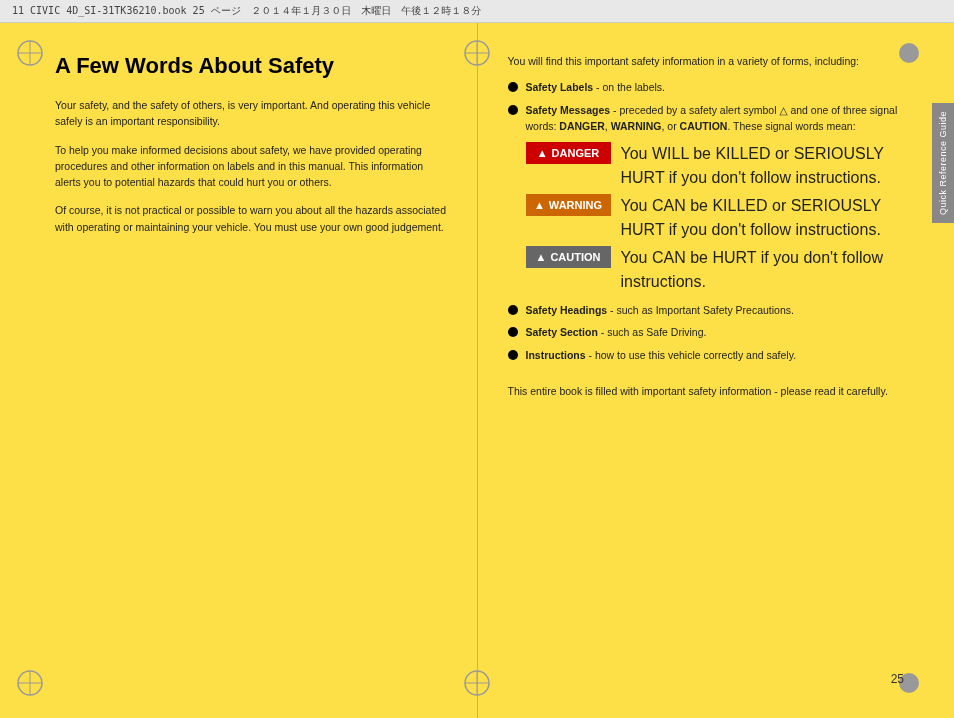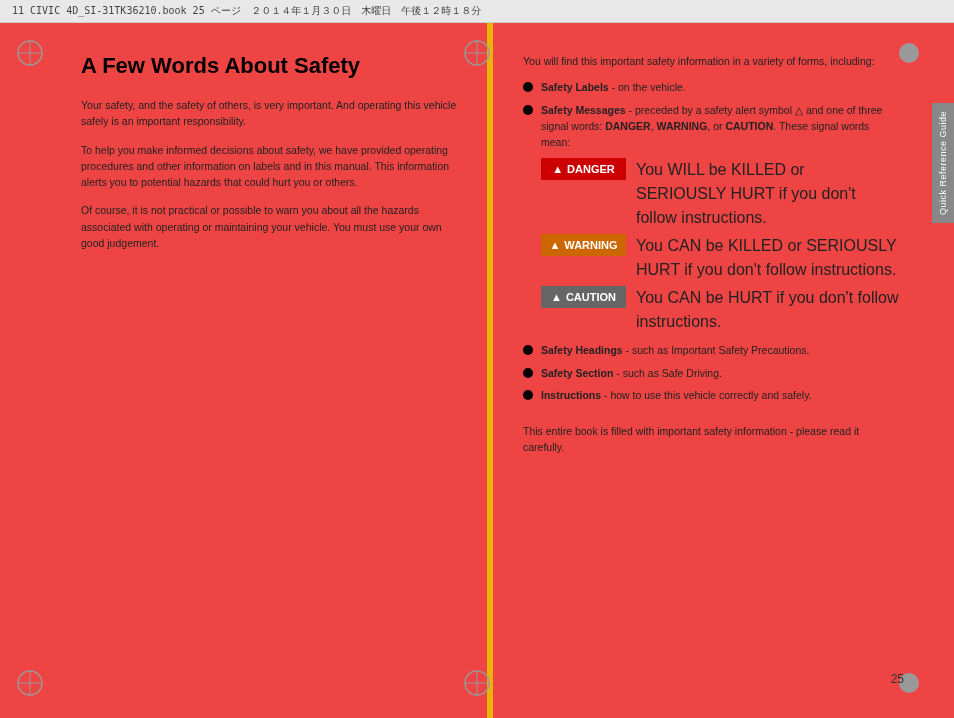--- a/index.html
+++ b/index.html
@@ -6,21 +6,21 @@
     body {
       width: 954px;
       height: 718px;
       background: #f0f0f0;
       font-family: Arial, sans-serif;
       overflow: hidden;
     }
     .page {
       width: 954px;
       height: 718px;
-      background: #ef4444;
+      background: #fde047;
       position: relative;
       display: flex;
       flex-direction: column;
     }
     
     .top-bar {
       background: #e8e8e8;
       border-bottom: 1px solid #ccc;
       padding: 4px 12px;
       font-size: 10px;
@@ -30,23 +30,23 @@
     }
     
     .main-area {
       display: flex;
       flex: 1;
       position: relative;
     }
     
     .left-column {
       flex: 1;
-      padding: 30px 30px 30px 81px;
+      padding: 30px 30px 30px 55px;
       position: relative;
-      border-right: 6px solid #eab308;
+      border-right: 1px solid #eab308;
     }
     
     .right-column {
       flex: 1;
       padding: 30px 55px 30px 30px;
       position: relative;
     }
     
     .side-tab {
       position: absolute;
@@ -208,21 +208,21 @@
 
     </div>
 
     <div class="right-column">
 
       <p class="right-intro">You will find this important safety information in a variety of forms, including:</p>
 
       <div class="bullet-item">
         <div class="bullet-dot"></div>
         <div class="bullet-text">
-          <strong>Safety Labels</strong><span> - on the vehicle.</span>
+          <strong>Safety Labels</strong><span> - on the labels.</span>
         </div>
       </div>
 
       <div class="bullet-item">
         <div class="bullet-dot"></div>
         <div class="bullet-text">
           <strong>Safety Messages</strong><span> - preceded by a safety alert symbol △ and one of three signal words: <strong>DANGER</strong>, <strong>WARNING</strong>, or <strong>CAUTION</strong>. These signal words mean:</span>
         </div>
       </div>
 

